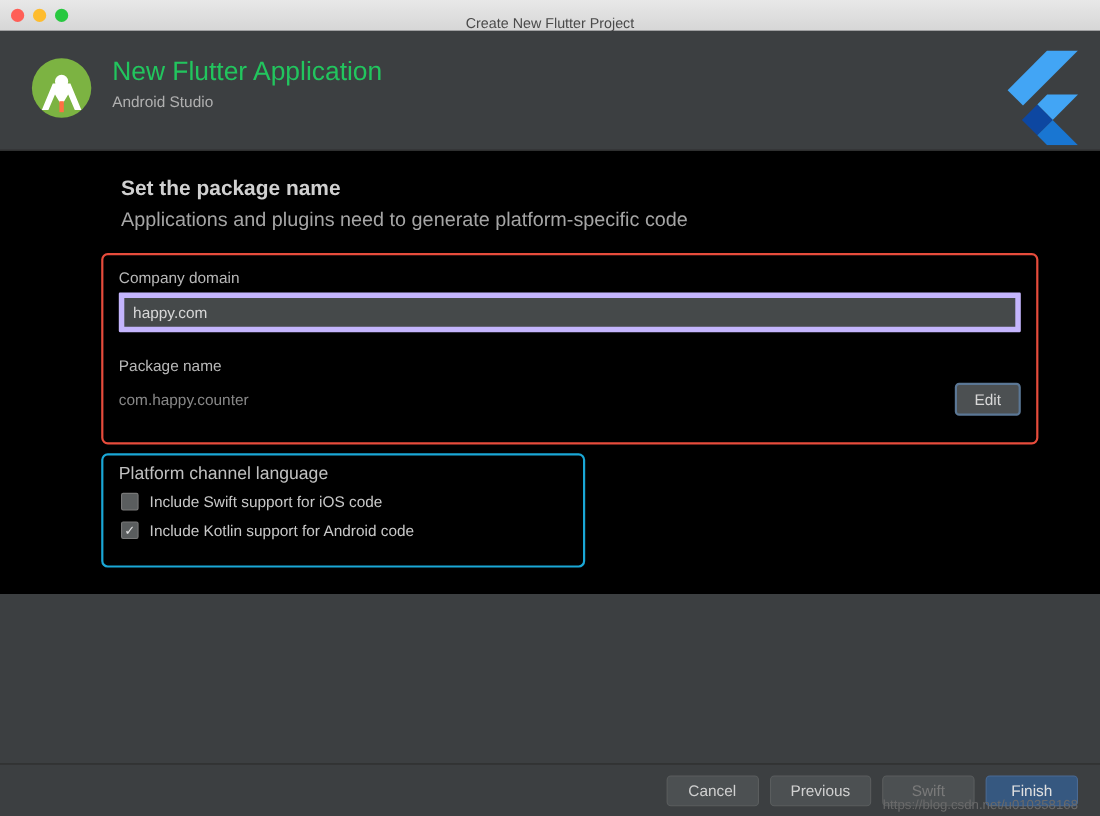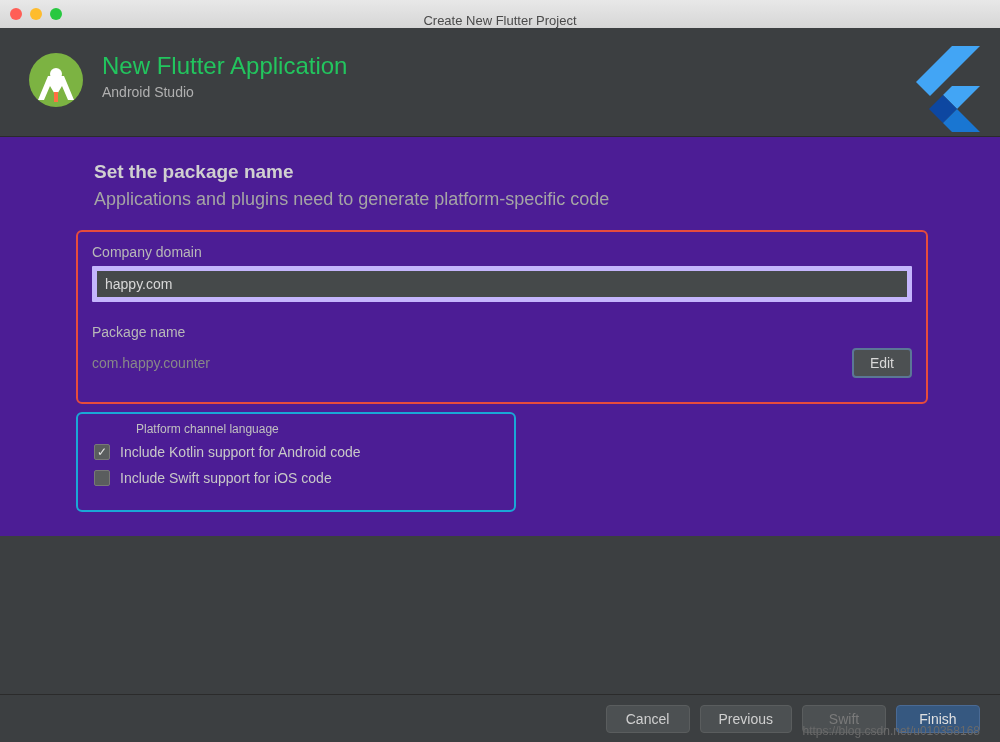--- a/index.html
+++ b/index.html
@@ -63,22 +63,22 @@
       font-size: 14px;
       font-weight: 400;
       color: #b0b0b0;
     }
     .flutter-logo {
       position: absolute;
       right: 20px;
       top: 18px;
     }
     .content {
-      padding: 24px 14px;
-      background: #4c1d95;
+      padding: 24px 30px;
+      background: #000000;
     }
     .section-title {
       font-size: 19px;
       color: #d0d0d0;
       font-weight: 600;
       margin-left: 80px;
       margin-bottom: 6px;
     }
     .section-desc {
       font-size: 18px;
@@ -130,24 +130,23 @@
       background: #4c5052;
       border: 2px solid #5b7795;
       color: #d8d8d8;
       font-size: 14px;
       padding: 5px 16px;
       border-radius: 4px;
       cursor: pointer;
     }
     .group-gap { height: 22px; }
     .legend-label {
-      font-size: 12px;
+      font-size: 16px;
       color: #c0c0c0;
       margin-bottom: 8px;
-      margin-left: 44px;
     }
     .checkbox-row {
       display: flex;
       align-items: center;
       gap: 10px;
       margin-bottom: 10px;
       margin-left: 2px;
     }
     .checkbox {
       width: 16px;
@@ -258,26 +257,26 @@
     <label class="form-label">Package name</label>
     <div class="package-row">
       <span class="package-value">com.happy.counter</span>
       <button class="edit-btn">Edit</button>
     </div>
   </div>
 
   <div class="highlight-box-blue">
     <div class="legend-label">Platform channel language</div>
     <div class="checkbox-row">
+      <div class="checkbox"></div>
+      <span class="checkbox-label">Include Swift support for iOS code</span>
+    </div>
+    <div class="checkbox-row">
       <div class="checkbox checked"></div>
       <span class="checkbox-label">Include Kotlin support for Android code</span>
-    </div>
-    <div class="checkbox-row">
-      <div class="checkbox"></div>
-      <span class="checkbox-label">Include Swift support for iOS code</span>
     </div>
   </div>
 </div>
 
 <div class="footer">
   <button class="footer-btn">Cancel</button>
   <button class="footer-btn">Previous</button>
   <button class="footer-btn disabled">Swift</button>
   <button class="footer-btn primary">Finish</button>
 </div>

